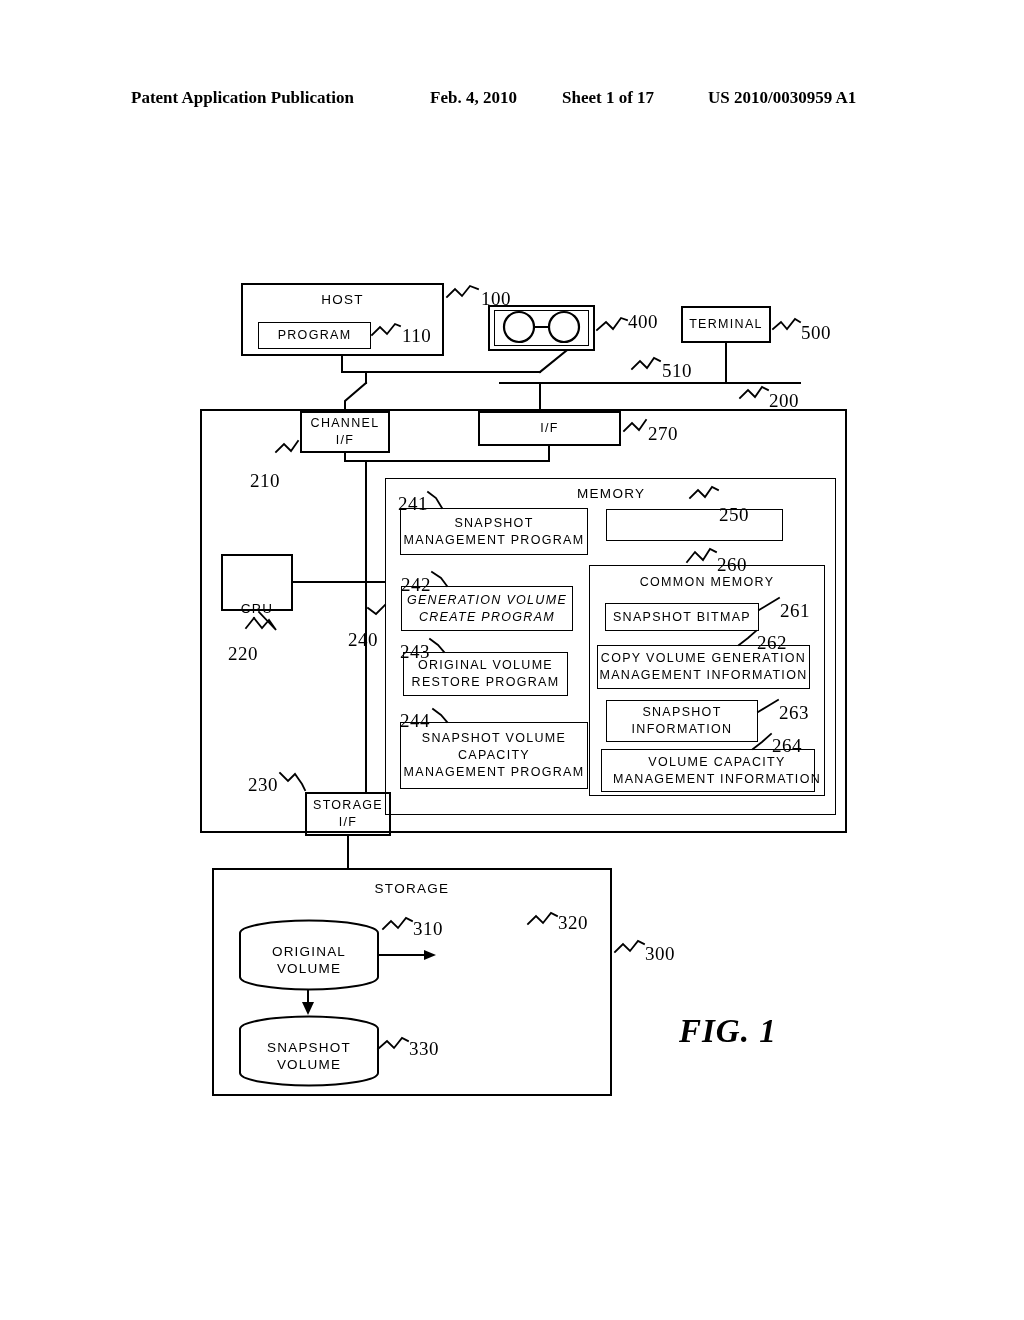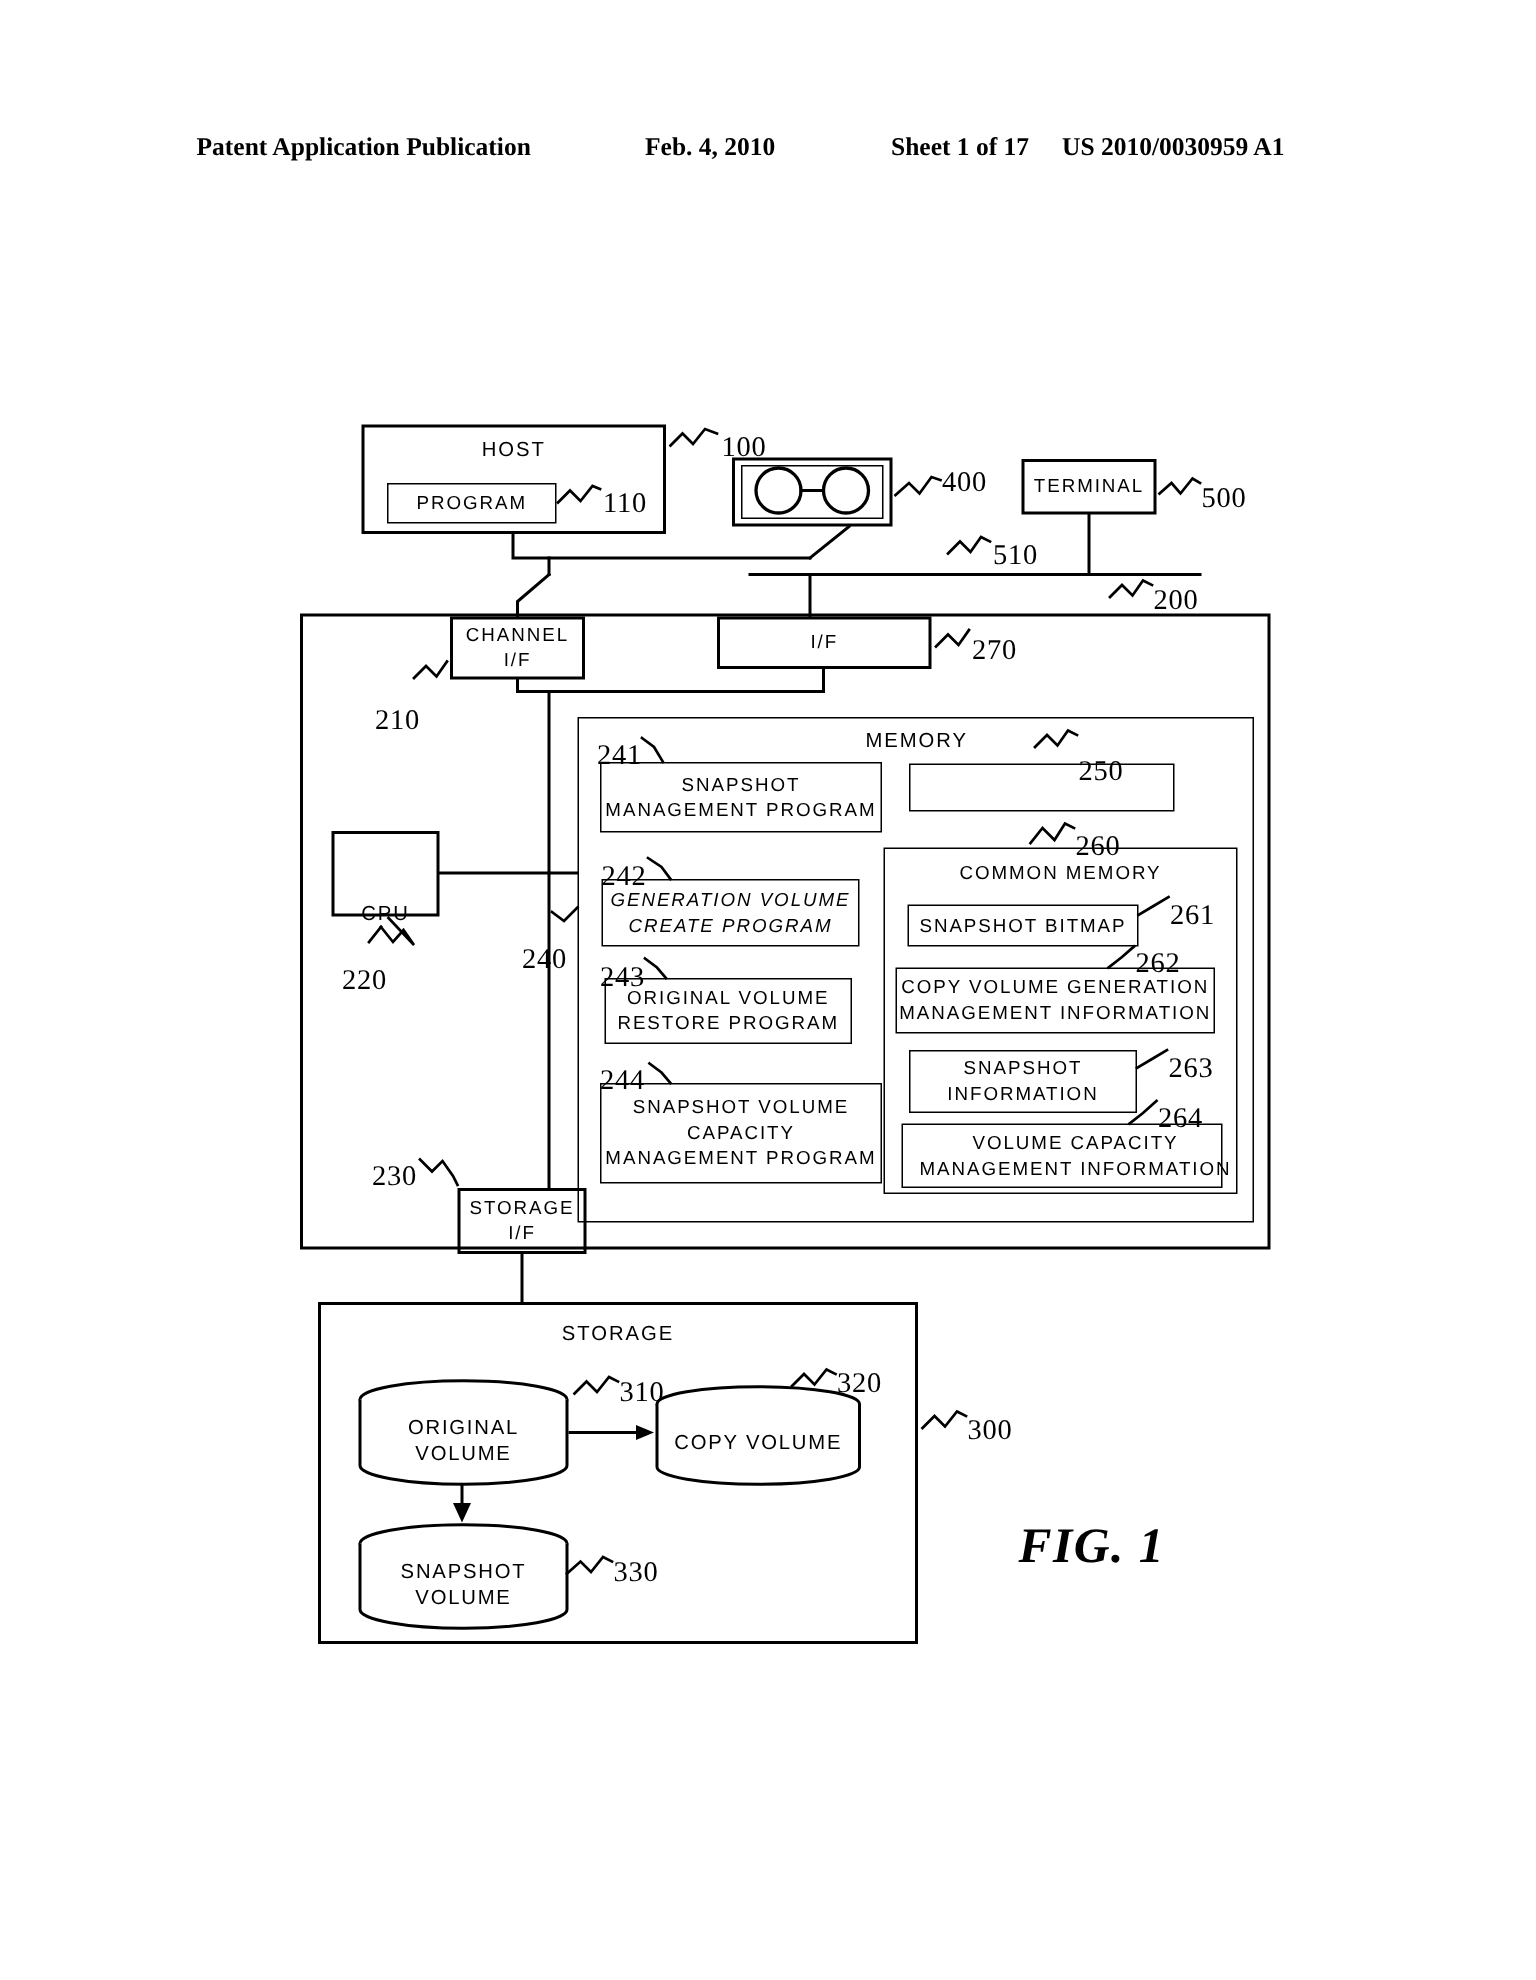--- a/index.html
+++ b/index.html
@@ -24,21 +24,21 @@
     left: 0;
     width: 1024px;
     font-family: "Liberation Serif", serif;
     font-weight: bold;
     font-size: 17px;
     letter-spacing: 0px;
   }
   .hdr span { position: absolute; white-space: nowrap; }
   .hdr-pub   { left: 131px; }
   .hdr-date  { left: 430px; }
-  .hdr-sheet { left: 562px; margin-left: 32px; }
+  .hdr-sheet { left: 562px; }
   .hdr-num   { left: 708px; }
 
   
   .box {
     position: absolute;
     border: 2.2px solid #000;
     box-sizing: border-box;
     background: transparent;
   }
   .boxthin { border-width: 1.6px; }
@@ -202,29 +202,20 @@
     <svg class="ov" style="position:absolute;left:0;top:0;width:142px;height:72px;" viewBox="0 0 142 72">
       <ellipse cx="71" cy="14" rx="69" ry="12.5" fill="#fff" stroke="#000" stroke-width="2"></ellipse>
       <path d="M2,14 L2,58 A69,12.5 0 0 0 140,58 L140,14" fill="#fff" stroke="#000" stroke-width="2"></path>
     </svg>
     <div class="cyl-label" style="top:24px;">
       <div>ORIGINAL</div>
       <div>VOLUME</div>
     </div>
   </div>
 
-  <div style="position:absolute; left:436px; top:923px; width:139px; height:68px;">
-    <svg class="ov" style="position:absolute;left:0;top:0;width:139px;height:68px;" viewBox="0 0 139 68">
-      <ellipse cx="69.5" cy="13" rx="67.5" ry="11.5" fill="#fff" stroke="#000" stroke-width="2"></ellipse>
-      <path d="M2,13 L2,55 A67.5,11.5 0 0 0 137,55 L137,13" fill="#fff" stroke="#000" stroke-width="2"></path>
-    </svg>
-    <div class="cyl-label" style="top:30px;">
-      <div>COPY VOLUME</div>
-    </div>
-  </div>
 
   <div style="position:absolute; left:238px; top:1015px; width:142px; height:72px;">
     <svg class="ov" style="position:absolute;left:0;top:0;width:142px;height:72px;" viewBox="0 0 142 72">
       <ellipse cx="71" cy="14" rx="69" ry="12.5" fill="#fff" stroke="#000" stroke-width="2"></ellipse>
       <path d="M2,14 L2,58 A69,12.5 0 0 0 140,58 L140,14" fill="#fff" stroke="#000" stroke-width="2"></path>
     </svg>
     <div class="cyl-label" style="top:24px;">
       <div>SNAPSHOT</div>
       <div>VOLUME</div>
     </div>

